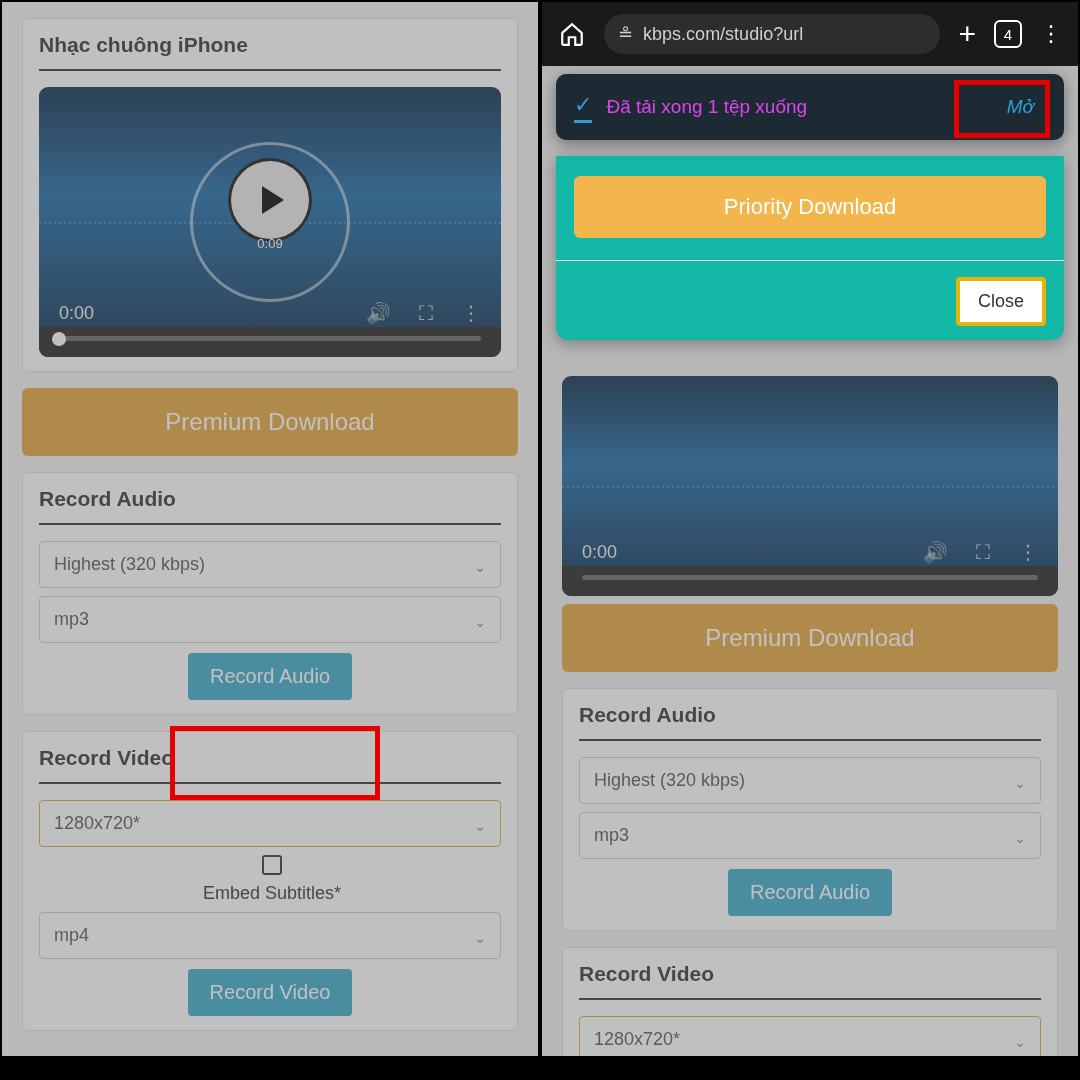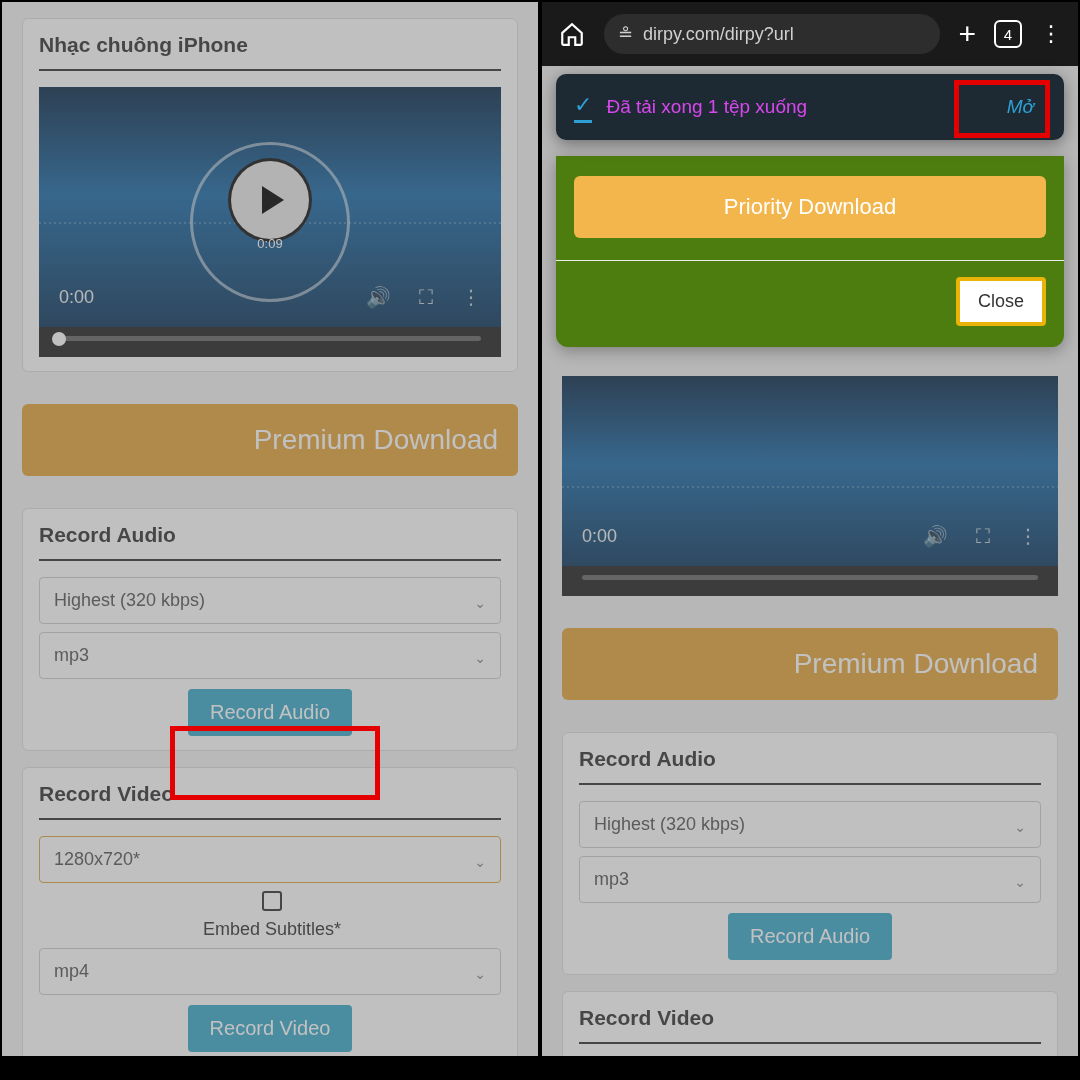--- a/index.html
+++ b/index.html
@@ -3,35 +3,35 @@
 <meta charset="utf-8">
 <style>
 * { box-sizing: border-box; margin: 0; padding: 0; font-family: -apple-system, Arial, sans-serif; }
 body { width: 1080px; height: 1080px; display: flex; background: #000; }
 .pane { position: relative; width: 540px; height: 1058px; border: 2px solid #000; overflow: hidden; }
 .pane-left { background: #f2f2f2; }
 .dim-overlay { position: absolute; inset: 0; background: rgba(100,100,100,0.4); z-index: 5; pointer-events: none; }
 .card { background: #fdfdfd; border: 1px solid #ddd; border-radius: 6px; margin: 16px 20px; padding: 14px 16px; }
 .card-title { font-size: 21px; font-weight: 700; color: #333; border-bottom: 2px solid #333; padding-bottom: 12px; margin-bottom: 16px; }
 
-.video-player { position: relative; background: linear-gradient(180deg,#0a2a4a,#1a6aa8 40%,#0a2a4a); height: 270px; border-radius: 0; overflow: hidden; }
+.video-player { position: relative; background: linear-gradient(180deg,#0a2a4a,#1a6aa8 40%,#0a2a4a); height: 270px; border-radius: 9px; overflow: hidden; }
 .wave { position: absolute; top: 50%; left: 0; right: 0; height: 2px; background: repeating-linear-gradient(90deg,#fff3 0 2px,transparent 2px 5px); }
 .arc { position: absolute; top: 50%; left: 50%; width: 160px; height: 160px; border: 3px solid #fff8; border-radius: 50%; transform: translate(-50%,-50%); border-top-color: transparent; border-right-color: transparent; }
 .arc2 { transform: translate(-50%,-50%) rotate(180deg); }
 .play-circle { position: absolute; top: 42%; left: 50%; width: 78px; height: 78px; background: #e8e8e8; border-radius: 50%; transform: translate(-50%,-50%); display: flex; align-items: center; justify-content: center; box-shadow: 0 0 0 3px #111; }
 .play-triangle { width: 0; height: 0; border-left: 22px solid #000; border-top: 14px solid transparent; border-bottom: 14px solid transparent; margin-left: 5px; }
 .ring-time { position: absolute; top: 55%; left: 50%; transform: translateX(-50%); color: #fff; font-size: 13px; }
-.controls { position: absolute; bottom: 48px; left: 0; right: 0; display: flex; align-items: center; color: #eee; padding: 0 20px; gap: 28px; font-size: 20px; }
+.controls { position: absolute; bottom: 32px; left: 0; right: 0; display: flex; align-items: center; color: #eee; padding: 0 20px; gap: 28px; font-size: 20px; }
 .ctl-time { font-size: 18px; margin-right: auto; }
 .ctl-vol, .ctl-fs, .ctl-more { opacity: .8; }
 .seek { position: absolute; bottom: 16px; left: 20px; right: 20px; height: 5px; background: #666; border-radius: 3px; }
 .seek-thumb { position: absolute; left: 0; top: 50%; width: 14px; height: 14px; background: #fff; border-radius: 50%; transform: translate(-50%,-50%); }
 .dark-strip { position: absolute; bottom: 0; left: 0; right: 0; height: 30px; background: #222; }
 
-.btn-premium { display: block; width: calc(100% - 40px); margin: 32px 20px; background: #e3a43b; color: #fff; font-size: 28px; border: none; border-radius: 6px; padding: 20px; text-align: right; cursor: pointer; }
+.btn-premium { display: block; width: calc(100% - 40px); margin: 8px 20px; background: #e3a43b; color: #fff; font-size: 24px; border: none; border-radius: 6px; padding: 20px; text-align: center; cursor: pointer; }
 .select { width: 100%; border: 1px solid #ccc; border-radius: 4px; padding: 12px 14px; font-size: 18px; color: #555; background: #fdfdfd; display: flex; justify-content: space-between; align-items: flex-end; margin-bottom: 8px; }
 .select.gold { border-color: #d9a441; }
 .chev { color: #888; font-size: 14px; }
 .btn-teal { display: block; margin: 10px auto 0; background: #3aa8c9; color: #fff; font-size: 20px; border: none; border-radius: 4px; padding: 12px 22px; cursor: pointer; }
 .red-box { position: absolute; border: 5px solid #e40000; z-index: 10; pointer-events: none; }
 .chk-row { display: flex; align-items: center; gap: 8px; margin: 6px 0 8px 4px; flex-direction: column; }
 .chk { width: 20px; height: 20px; border: 2px solid #333; border-radius: 3px; }
 .chk-label { font-size: 18px; color: #333; }
 
 
@@ -41,21 +41,21 @@
 .url-pill { flex: 1; background: #2d2d2d; border-radius: 20px; height: 40px; display: flex; align-items: center; padding: 0 14px; color: #d0d0d0; font-size: 18px; gap: 10px; }
 .plus-ic { color: #fff; font-size: 30px; font-weight: 300; }
 .tab-badge { width: 28px; height: 28px; border: 2px solid #fff; border-radius: 6px; color: #fff; font-size: 15px; display: flex; align-items: center; justify-content: center; }
 .dots { color: #fff; font-size: 22px; }
 .dl-toast { position: absolute; top: 72px; left: 14px; right: 14px; background: #1e2a33; border-radius: 10px; padding: 16px 18px; display: flex; align-items: center; gap: 14px; z-index: 8; box-shadow: 0 4px 16px rgba(0,0,0,.4); }
 .check-ic { color: #2ea0d6; font-size: 22px; border-bottom: 3px solid #2ea0d6; padding-bottom: 2px; }
 .toast-text { flex: 1; }
 .toast-title { color: #d946ef; font-size: 19px; }
 .toast-sub { color: #aaa; font-size: 15px; }
 .toast-open { color: #2ea0d6; font-size: 19px; font-weight: 500; padding: 6px 12px; font-style: italic; }
-.sheet { position: absolute; top: 154px; left: 14px; right: 14px; background: #4d7c0f; border-radius: 0 0 12px 12px; padding: 20px 18px 21px; z-index: 7; box-shadow: 0 4px 16px rgba(0,0,0,.3); }
+.sheet { position: absolute; top: 154px; left: 14px; right: 14px; background: #14b8a6; border-radius: 0 0 12px 12px; padding: 20px 18px 14px; z-index: 7; box-shadow: 0 4px 16px rgba(0,0,0,.3); }
 .btn-priority { width: 100%; background: #f2b64c; color: #fff; font-size: 22px; border: none; border-radius: 6px; padding: 18px; }
 .btn-close { float: right; margin-top: 16px; border: 4px solid #eab308; background: #fff; border-radius: 4px; padding: 10px 18px; font-size: 18px; color: #333; }
 .sheet hr { border: none; border-top: 1px solid #eee; margin: 22px -18px 0; }
 .right-content { padding-top: 310px; }
 .right-content .video-player { height: 220px; margin: 0 20px; }
 .right-content .dark-strip { height: 30px; }
 </style>
 </head>
 <body>
 
@@ -119,21 +119,21 @@
   <div class="red-box" style="top:724px;left:168px;width:210px;height:74px;"></div>
 </div>
 
 <div class="pane pane-right">
   <div class="topbar">
     <svg class="home-ic" viewBox="0 0 24 24" fill="none" stroke="#fff" stroke-width="2">
         <path d="M3 11l9-8 9 8v10a1 1 0 01-1 1h-5v-7h-6v7H4a1 1 0 01-1-1z"></path>
       </svg>
     <div class="url-pill">
         <span>≗</span>
-        <span>dirpy.com/dirpy?url</span>
+        <span>kbps.com/studio?url</span>
       </div>
     <span class="plus-ic">+</span>
     <div class="tab-badge">
         <span>4</span>
       </div>
     <span class="dots">⋮</span>
   </div>
 
   <div class="dl-toast">
     <span class="check-ic">✓</span>

